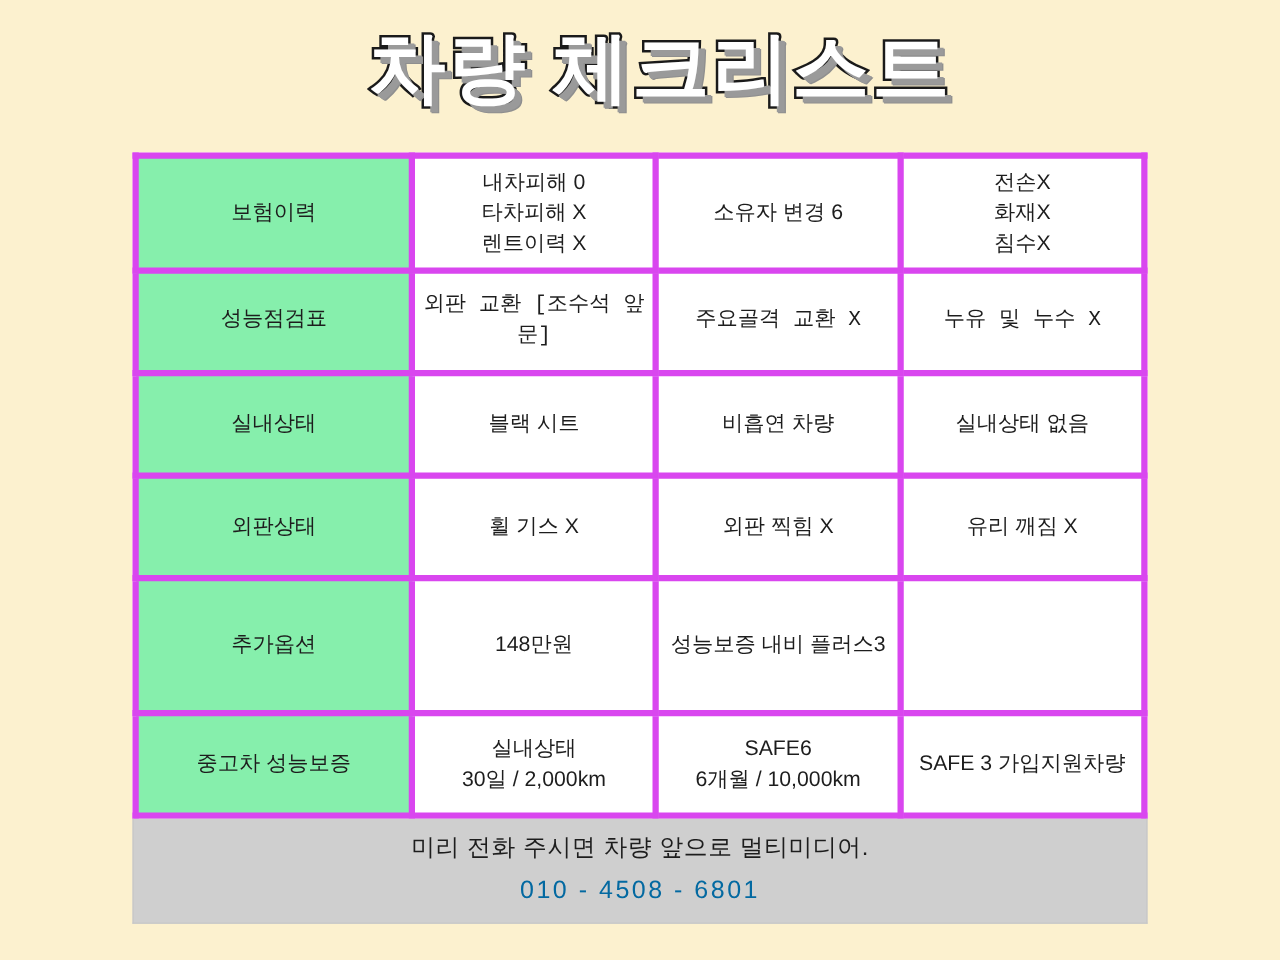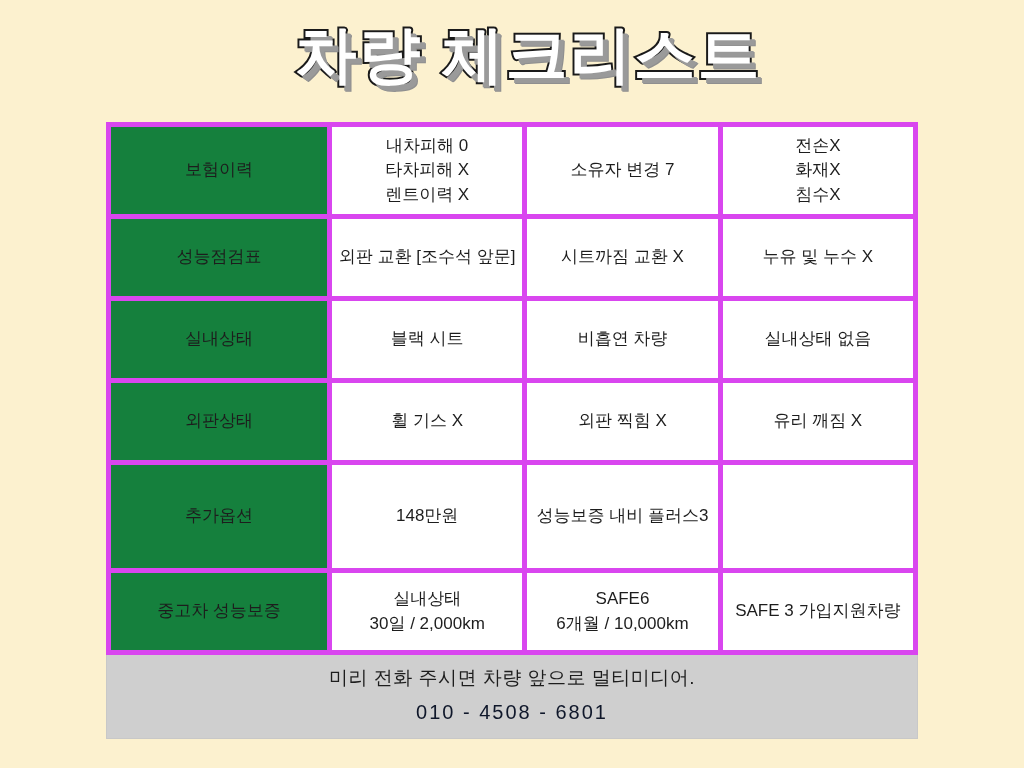--- a/index.html
+++ b/index.html
@@ -51,27 +51,27 @@
   table.checklist td {
     border: 5px solid #d946ef;
     text-align: center;
     vertical-align: middle;
     color: #1d1d1d;
     font-size: 17px;
     line-height: 1.45;
     padding: 6px 4px;
   }
   td.label-cell {
-    background: #15803d;
+    background: #86efac;
     width: 208px;
     font-size: 17px;
     color: #1f1f1f;
   }
   .r1 { height: 92px; }
-  .r2 { height: 82px; }
+  .r2 { height: 82px; font-family: Liberation Mono, monospace; }
   .r3 { height: 82px; margin-top: 40px; }
   .r4 { height: 82px; }
   .r5 { height: 108px; margin-left: 36px; }
   .r6 { height: 82px; }
   .footer-cell {
     background: #cfcfcf;
     border: 1px solid #c8c8c8;
     border-top: none;
     width: 812px;
     box-sizing: border-box;
@@ -79,21 +79,21 @@
     padding: 10px 0 14px 0;
   }
   .footer-line1 {
     font-size: 19px;
     color: #1d1d1d;
     letter-spacing: 0.5px;
     margin-bottom: 10px;
   }
   .footer-line2 {
     font-size: 20px;
-    color: #0f172a;
+    color: #0369a1;
     letter-spacing: 2px;
   }
   .multi {
     white-space: pre-line;
   }
 </style>
 </head>
 <body>
 
 <div class="page">
@@ -101,29 +101,29 @@
   <h1 class="title">차량 체크리스트</h1>
 
   <div class="table-wrap">
     <table class="checklist">
       <tbody>
         <tr class="r1">
           <td class="label-cell">보험이력</td>
           <td class="multi">내차피해 0
 타차피해 X
 렌트이력 X</td>
-          <td class="multi">소유자 변경 7</td>
+          <td class="multi">소유자 변경 6</td>
           <td class="multi">전손X
 화재X
 침수X</td>
         </tr>
         <tr class="r2">
           <td class="label-cell">성능점검표</td>
           <td class="multi">외판 교환 [조수석 앞문]</td>
-          <td class="multi">시트까짐 교환 X</td>
+          <td class="multi">주요골격 교환 X</td>
           <td class="multi">누유 및 누수 X</td>
         </tr>
         <tr class="r3">
           <td class="label-cell">실내상태</td>
           <td class="multi">블랙 시트</td>
           <td class="multi">비흡연 차량</td>
           <td class="multi">실내상태 없음</td>
         </tr>
         <tr class="r4">
           <td class="label-cell">외판상태</td>

